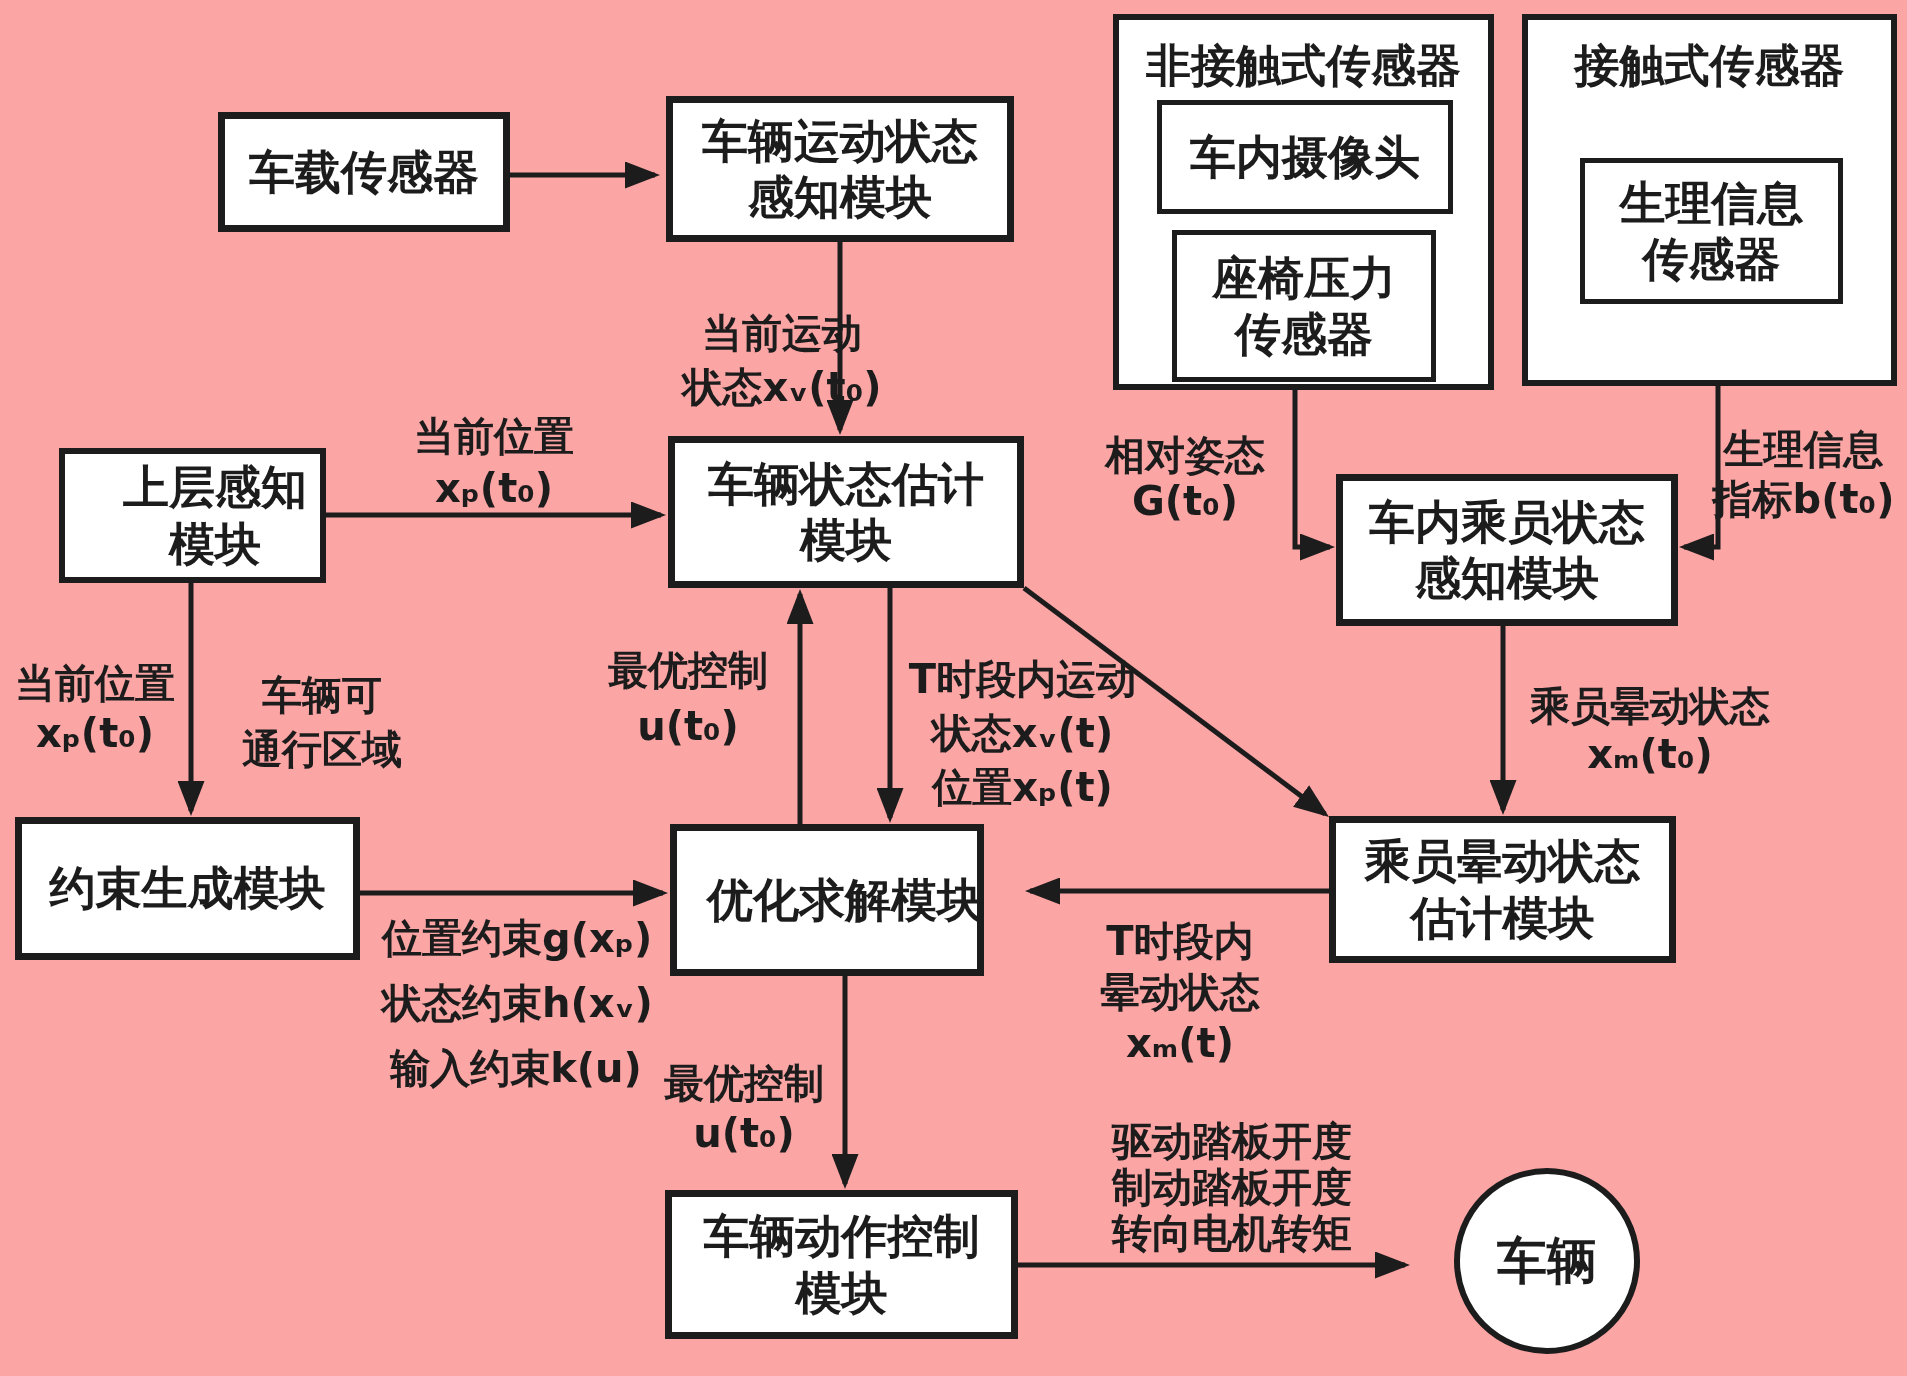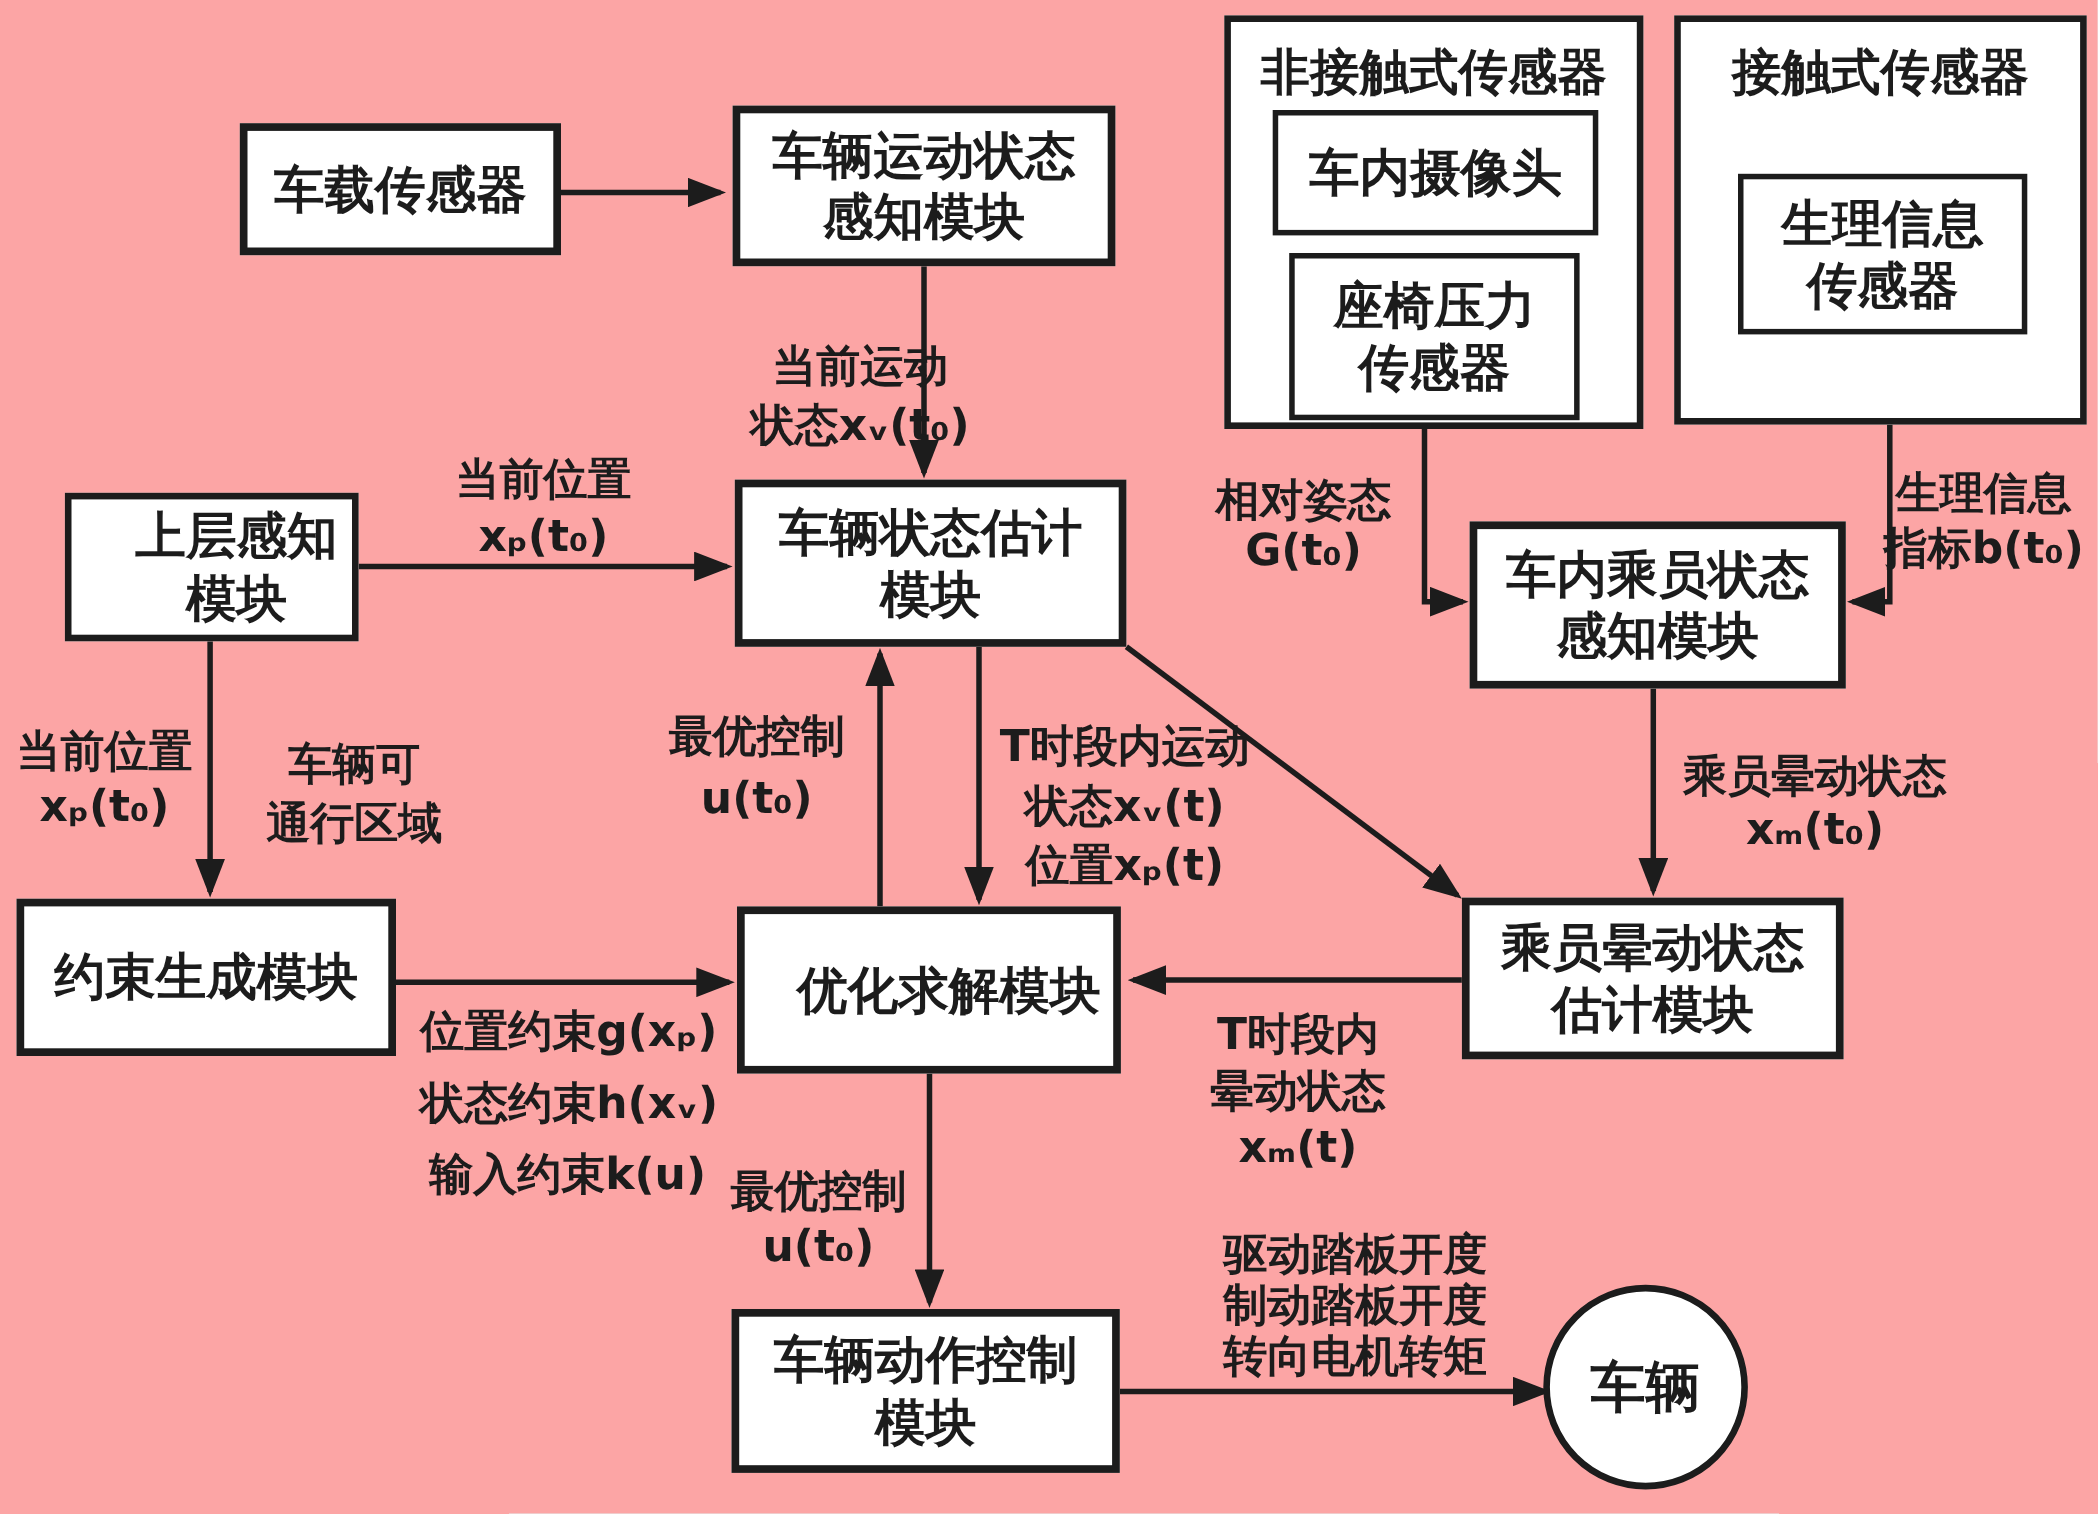--- a/index.html
+++ b/index.html
@@ -103,35 +103,35 @@
 
   <div class="box" style="left:1336px;top:474px;width:342px;height:152px;">
     <div class="bl">车内乘员状态</div>
     <div class="bl">感知模块</div>
   </div>
 
   <div class="box" style="left:15px;top:817px;width:345px;height:143px;">
     <div class="bl">约束生成模块</div>
   </div>
 
-  <div class="box" style="left:670px;top:824px;width:349px;height:152px;padding-left:36px;">
+  <div class="box" style="left:670px;top:824px;width:314px;height:152px;padding-left:36px;">
     <div class="bl">优化求解模块</div>
   </div>
 
   <div class="box" style="left:1329px;top:816px;width:347px;height:147px;">
     <div class="bl">乘员晕动状态</div>
     <div class="bl">估计模块</div>
   </div>
 
   <div class="box" style="left:665px;top:1190px;width:353px;height:149px;">
     <div class="bl">车辆动作控制</div>
     <div class="bl">模块</div>
   </div>
 
-  <div class="circle" style="left:1403px;top:1168px;width:186px;height:186px;">
+  <div class="circle" style="left:1454px;top:1168px;width:186px;height:186px;">
     <div class="bl">车辆</div>
   </div>
 
   <div class="elabel" style="left:632px;top:306px;width:300px;line-height:54px;">
     <div class="ll">当前运动</div>
     <div class="ll">状态xᵥ(t₀)</div>
   </div>
 
   <div class="elabel" style="left:344px;top:410px;width:300px;line-height:52px;">
     <div class="ll">当前位置</div>

